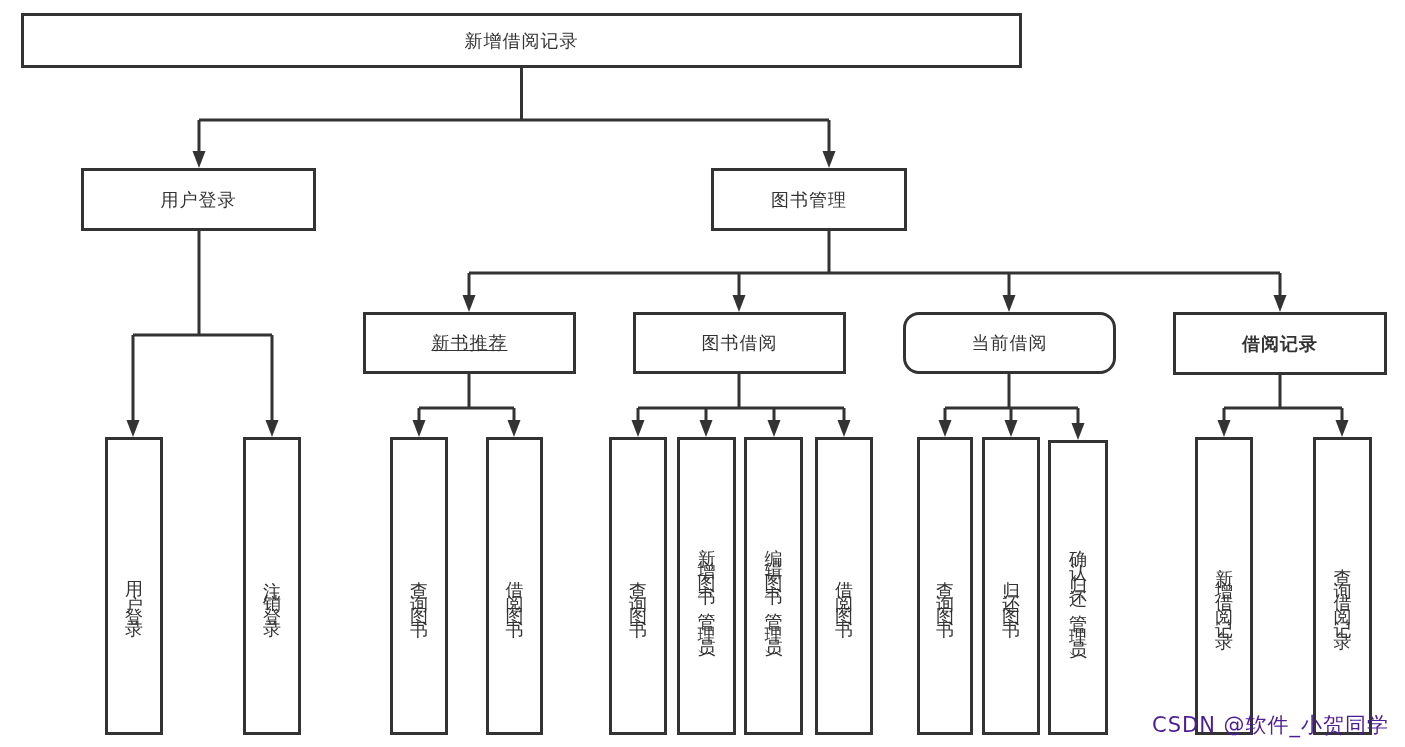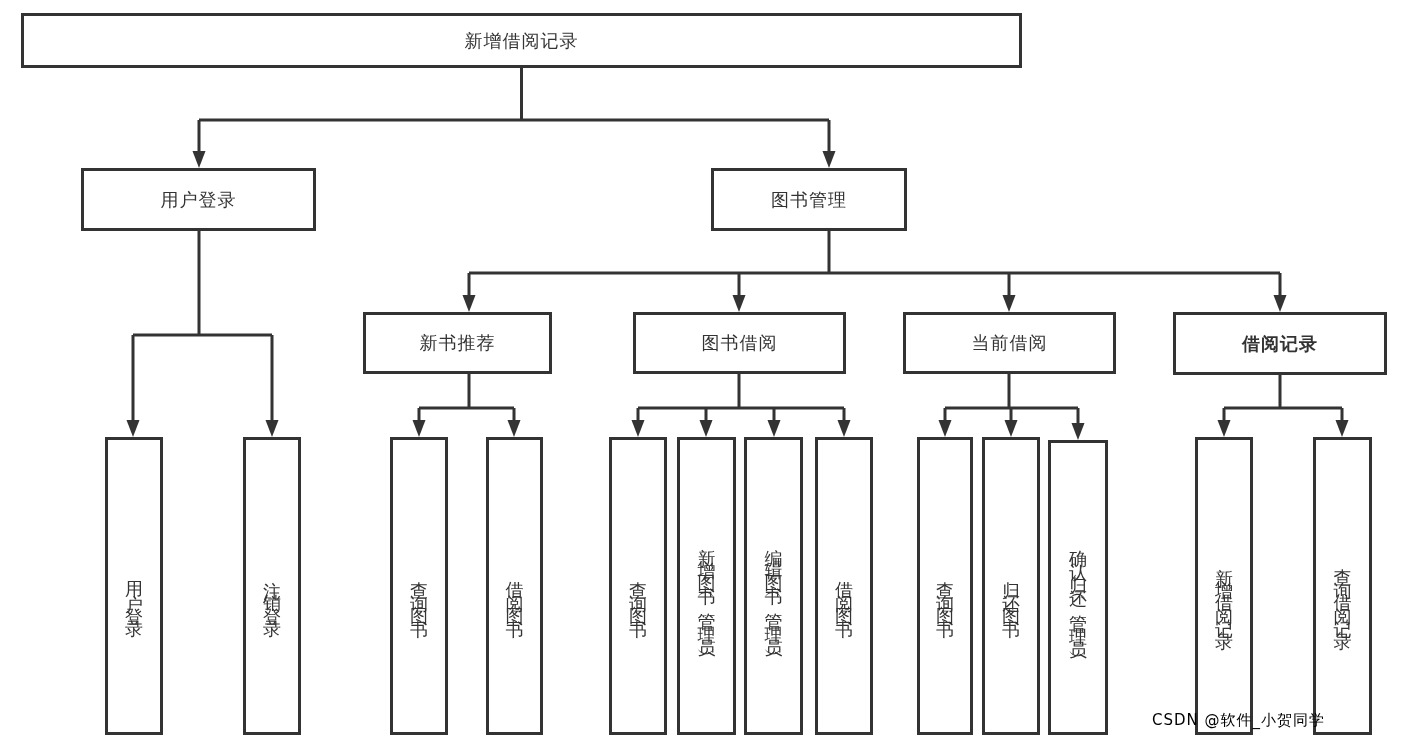--- a/index.html
+++ b/index.html
@@ -25,40 +25,40 @@
     text-orientation:mixed;
     font-size:18px;
     line-height:1;
     letter-spacing:13px;
     margin-top:13px; 
   }
   
   #n-root   { left:21px;  top:13px;  width:1001px; height:55px; }
   #n-login  { left:81px;  top:168px; width:235px;  height:63px; }
   #n-mgmt   { left:711px; top:168px; width:196px;  height:63px; }
-  #n-rec    { left:363px; top:312px; width:189px;  height:62px; }
+  #n-rec    { left:363px; top:312px; width:213px;  height:62px;text-decoration:underline; }
   #n-borrow { left:633px; top:312px; width:213px;  height:62px; }
-  #n-cur    { left:903px; top:312px; width:213px;  height:62px; }
+  #n-cur    { left:903px; top:312px; width:213px;  height:62px;border-radius:16px; }
   #n-hist   { left:1173px;top:312px; width:214px;  height:63px;font-weight:bold; }
   #v-login1 { left:105px; top:437px; width:58px; height:298px; }
   #v-logout { left:243px; top:437px; width:58px; height:298px; }
   #v-q1     { left:390px; top:437px; width:58px; height:298px; }
   #v-b1     { left:486px; top:437px; width:57px; height:298px; }
   #v-q2     { left:609px; top:437px; width:58px; height:298px; }
   #v-add    { left:677px; top:437px; width:59px; height:298px; }
   #v-edit   { left:744px; top:437px; width:59px; height:298px; }
   #v-b2     { left:815px; top:437px; width:58px; height:298px; }
   #v-q3     { left:917px; top:437px; width:56px; height:298px; }
   #v-ret    { left:982px; top:437px; width:58px; height:298px; }
   #v-conf   { left:1048px;top:440px; width:60px; height:295px; }
   #v-addrec { left:1195px;top:437px; width:58px; height:298px; }
   #v-qrec   { left:1313px;top:437px; width:59px; height:298px; }
   #watermark {
     position:absolute; left:1152px; top:711px;
-    font-size:15px; color:#000000; letter-spacing:1px;
+    font-size:21px; color:#4c1d95; letter-spacing:1px;
     white-space:nowrap;
   }
 </style>
 </head>
 <body>
 
 <svg id="connectors" width="1405" height="747" viewBox="0 0 1405 747">
   <path d="M521.5 68 V121.5
            M199 120 H829
            M199 120 V151 M829 120 V151

